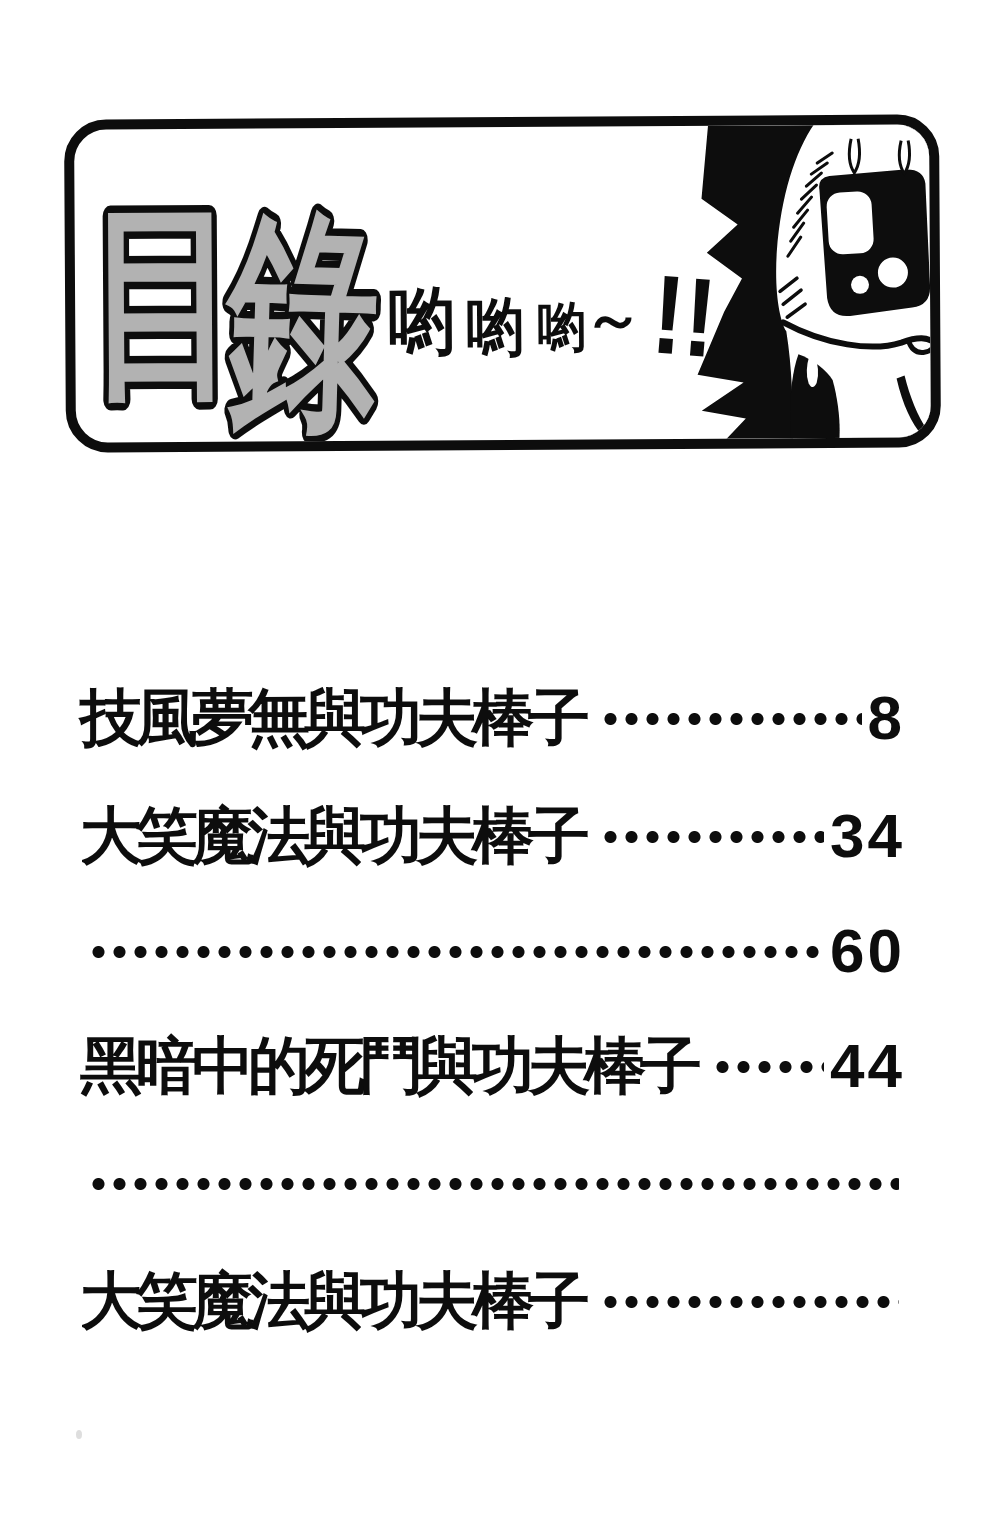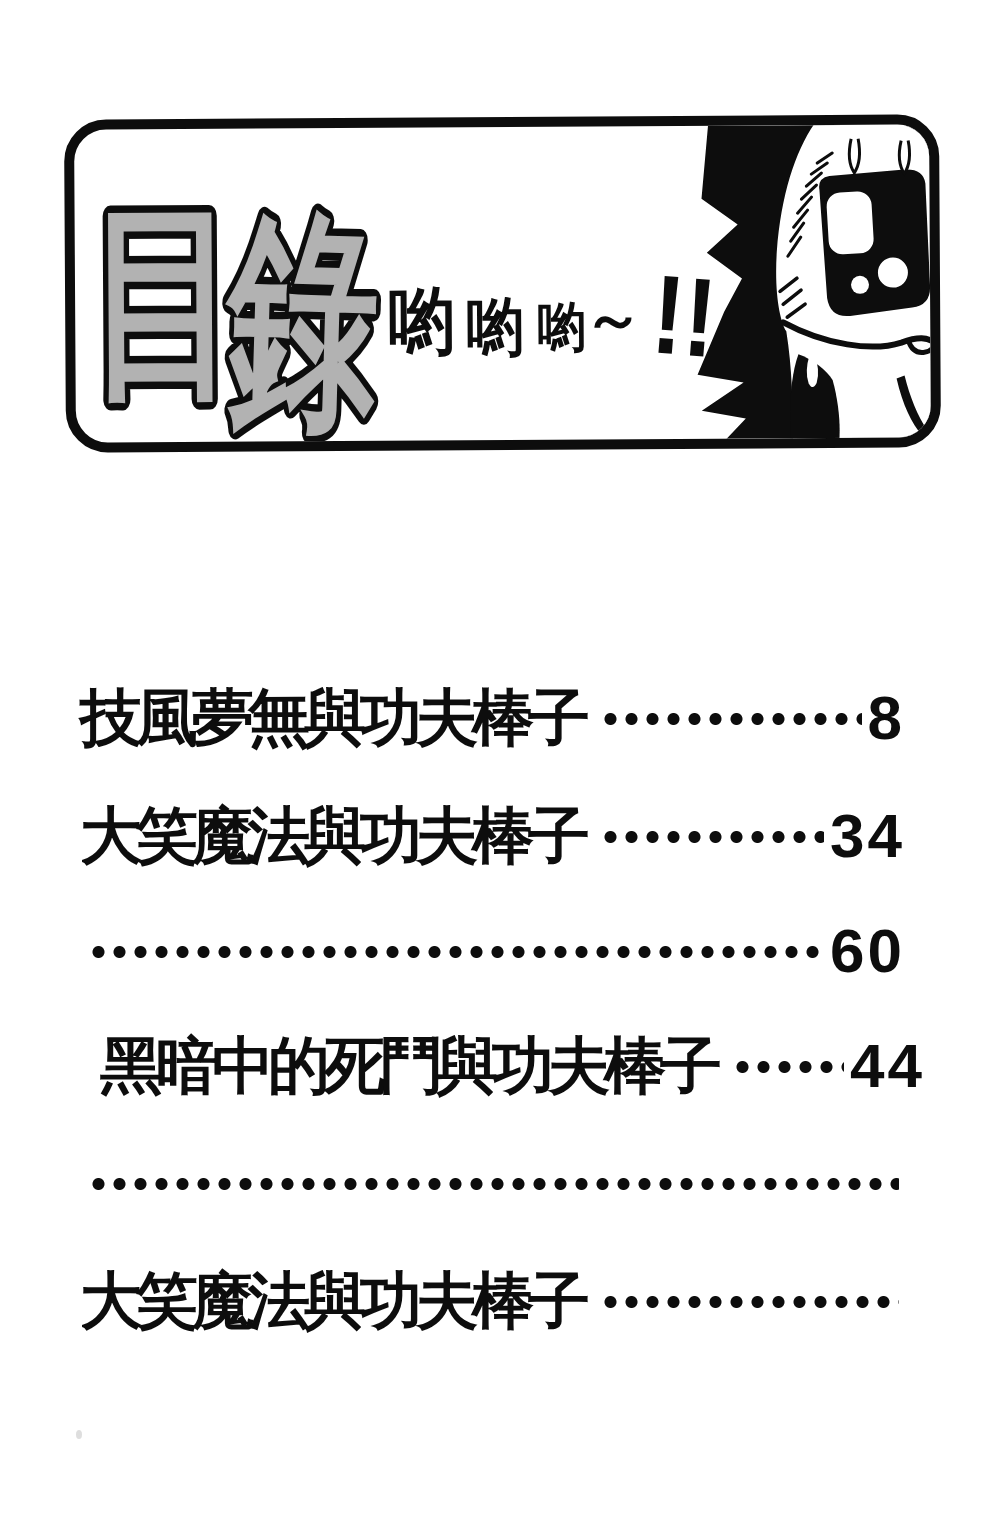--- a/index.html
+++ b/index.html
@@ -32,21 +32,21 @@
   }
   .toc-title { white-space:nowrap; letter-spacing:-6px; padding-right:8px; color:#0d0d0d; }
   .toc-leader {
     flex:1 1 auto; height:64px; margin:0 6px 0 8px; min-width:40px;
     background-image:radial-gradient(circle, #0d0d0d 5.5px, rgba(0,0,0,0) 6.5px);
     background-size:21px 64px; background-repeat:repeat-x; background-position:0 center;
     transform:translateY(1px);
   }
   .toc-page { white-space:nowrap; letter-spacing:3px; color:#0d0d0d; }
   .entry-0 { top:681px; } .entry-1 { top:799px; } .entry-2 { top:914px; }
-  .entry-3 { top:1029px;margin-left:20px; } .entry-4 { top:1146px; } .entry-5 { top:1264px; }
+  .entry-3 { top:1029px; } .entry-4 { top:1146px; } .entry-5 { top:1264px; }
   .artifact {
     position:absolute; left:76px; top:1430px; width:6px; height:9px;
     background:#dedede; border-radius:50%;
   }
 </style>
 </head>
 <body>
 
 <div class="page">
 

